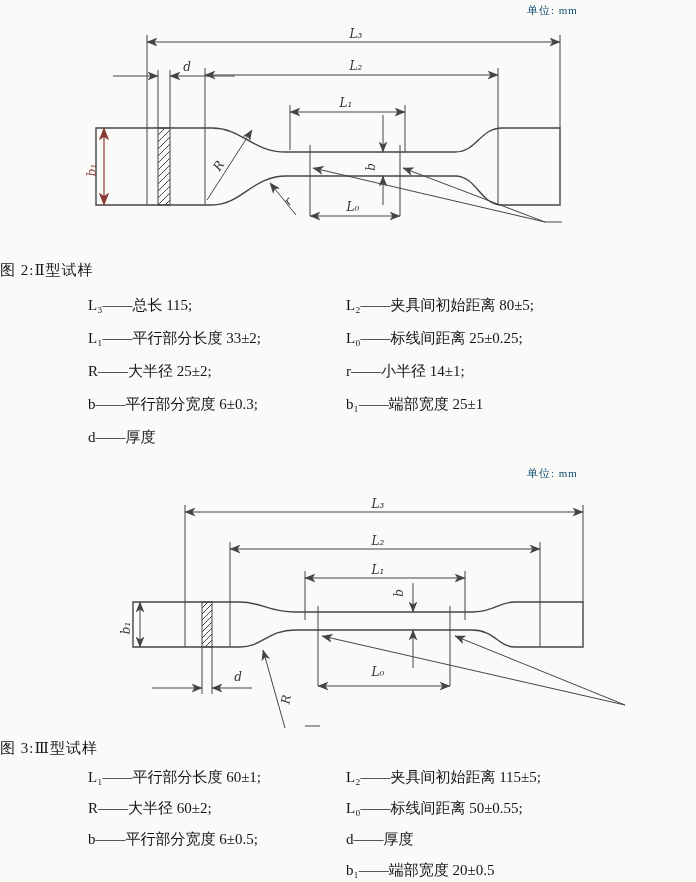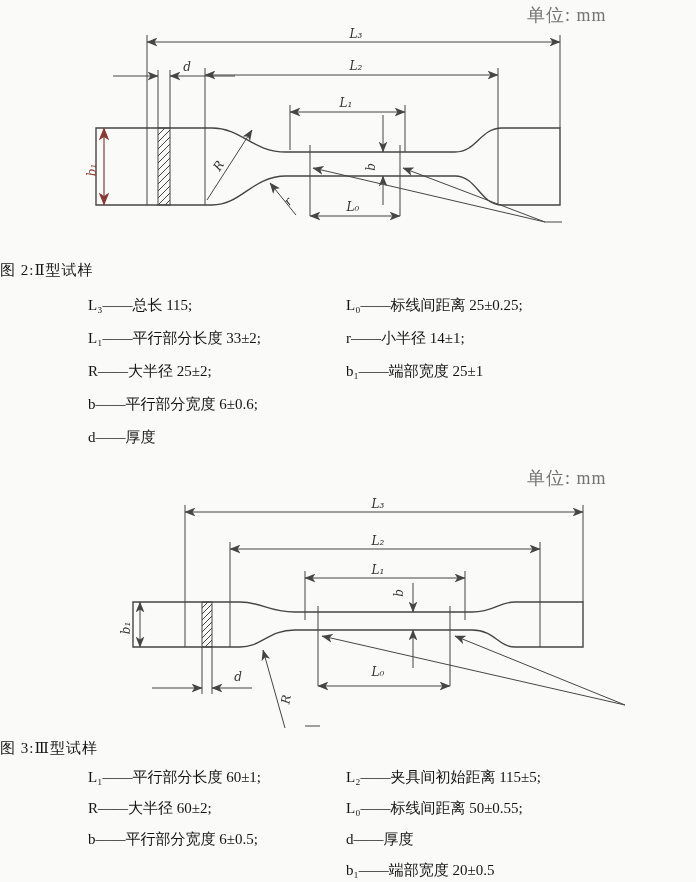--- a/index.html
+++ b/index.html
@@ -5,21 +5,21 @@
   html,body{margin:0;padding:0;}
   body{
     width:696px;height:882px;position:relative;overflow:hidden;
     background:#fafaf8;
     font-family:"Liberation Serif","DejaVu Serif",serif;
     color:#1c1c1c;
   }
   .page{position:absolute;inset:0;}
   .unit-label{
     position:absolute;left:527px;width:150px;
-    font-size:18px;letter-spacing:1px;color:#737373;
+    font-size:11px;letter-spacing:1px;color:#0c4a6e;
   }
   .unit-top{top:3px;}
   .unit-bottom{top:466px;}
   .fig-svg{position:absolute;left:0;}
   #fig2-svg{top:20px;}
   #fig3-svg{top:485px;}
   .caption{
     position:absolute;left:0;width:100%;
     font-size:15px;color:#161616;letter-spacing:1px;
   }
@@ -115,24 +115,25 @@
     </g>
   </svg>
 
   <div class="caption caption-2">图 2:Ⅱ型试样</div>
 
   <div class="legend legend-2">
     <div class="legend-col legend-col-left">
       <div class="legend-item">L₃——总长 115;</div>
       <div class="legend-item">L₁——平行部分长度 33±2;</div>
       <div class="legend-item">R——大半径 25±2;</div>
-      <div class="legend-item">b——平行部分宽度 6±0.6;</div>
+      <div class="legend-item">b——平行部分宽度 6±0.3;</div>
       <div class="legend-item">d——厚度</div>
     </div>
     <div class="legend-col legend-col-right">
+      <div class="legend-item">L₂——夹具间初始距离 80±5;</div>
       <div class="legend-item">L₀——标线间距离 25±0.25;</div>
       <div class="legend-item">r——小半径 14±1;</div>
       <div class="legend-item">b₁——端部宽度 25±1</div>
     </div>
   </div>
 
   <div class="unit-label unit-bottom">单位: mm</div>
 
   <svg id="fig3-svg" class="fig-svg" width="696" height="255" viewBox="0 485 696 255">
     <defs>

